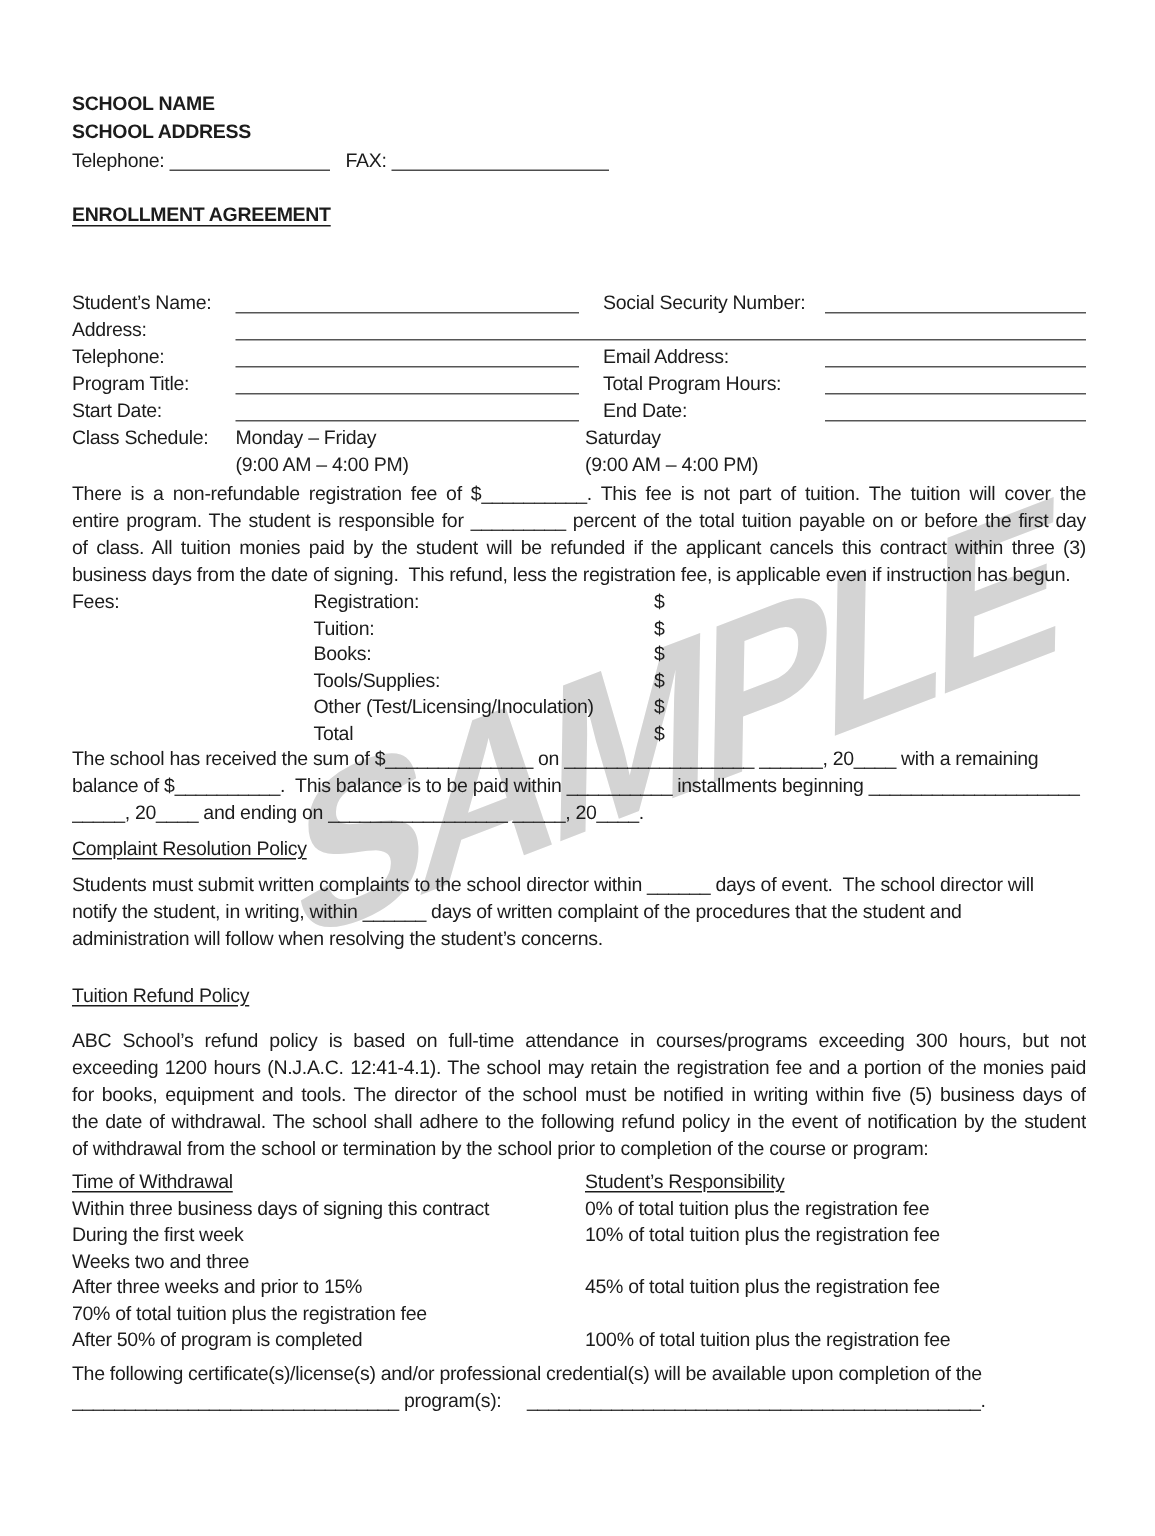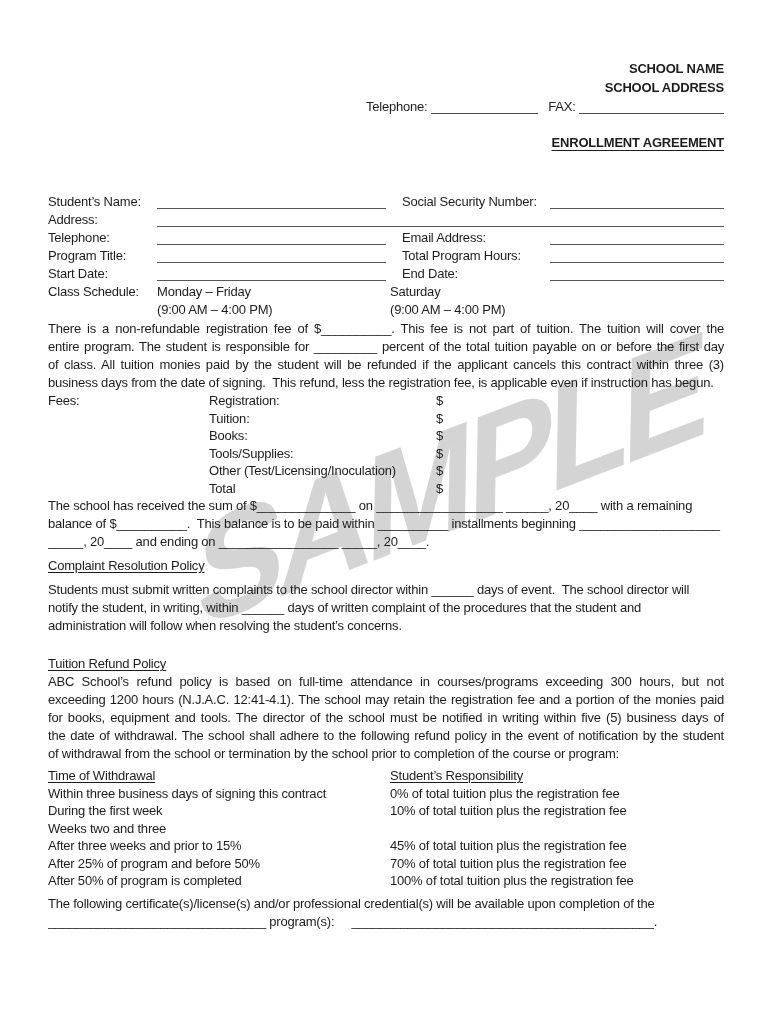--- a/index.html
+++ b/index.html
@@ -9,21 +9,21 @@
     font-size:13px;letter-spacing:-0.2px;color:#1c1c1c;
   }
   .watermark{
     position:absolute;left:70px;top:395px;width:760px;height:170px;
     display:flex;align-items:center;justify-content:center;
     font-size:140px;font-weight:bold;letter-spacing:-7px;
     transform:rotate(-21deg) skewX(-22deg);
     z-index:0;user-select:none;
   }
   .content{position:relative;z-index:1;padding:59px 46px 0 48px;}
-  .center{text-align:right;}
+  .center{text-align:left;}
   .b{font-weight:bold;}
   .hdr div{line-height:19px;}
   .bl{display:inline-block;border-bottom:1px solid #4d4d4d;height:12px;vertical-align:-3px;}
   .title{margin-top:17px;line-height:19px;}
   .title span{font-weight:bold;text-decoration:underline;text-underline-offset:3px;}
   .form{margin-top:41px;}
   .fr{display:flex;height:18px;align-items:center;}
   .lbl,.val{line-height:16px;flex:none;}
   .w-l1{width:109px;}
   .w-l2{width:152px;padding-left:4px;box-sizing:border-box;margin-left:12px;}
@@ -36,21 +36,21 @@
   #para1{margin-top:1px;}
   .fees{margin-top:0;}
   .fee{display:flex;line-height:17.5px;}
   .fee .c0{width:117px;flex:none;}
   .fee .c1{width:227px;flex:none;margin-left:44px;}
   #received{margin-top:0;}
   .shead{line-height:18px;text-decoration:underline;text-underline-offset:2px;}
   #h-complaint{margin-top:6px;}
   #para-complaint{margin-top:6px;}
   #h-tuition{margin-top:20px;}
-  #para-refund{margin-top:0;}
+  #para-refund{margin-top:12px;}
   .wt{margin-top:4px;}
   .wrow{display:flex;line-height:17.5px;}
   .wc1{width:342px;flex:none;}
   .whead{text-decoration:underline;text-underline-offset:2px;}
   #closing{margin-top:5px;}
 </style>
 </head>
 <body>
 
 <div class="page">
@@ -190,21 +190,20 @@
         <div>10% of total tuition plus the registration fee</div>
       </div>
       <div class="wrow">
         <div class="wc1">Weeks two and three</div>
       </div>
       <div class="wrow">
         <div class="wc1">After three weeks and prior to 15%</div>
         <div>45% of total tuition plus the registration fee</div>
       </div>
       <div class="wrow">
-        <div class="wc1">After 25% of program and before 50%</div>
         <div>70% of total tuition plus the registration fee</div>
       </div>
       <div class="wrow">
         <div class="wc1">After 50% of program is completed</div>
         <div>100% of total tuition plus the registration fee</div>
       </div>
     </div>
 
     <div class="para" id="closing">
       <div class="pl">The following certificate(s)/license(s) and/or professional credential(s) will be available upon completion of the</div>

